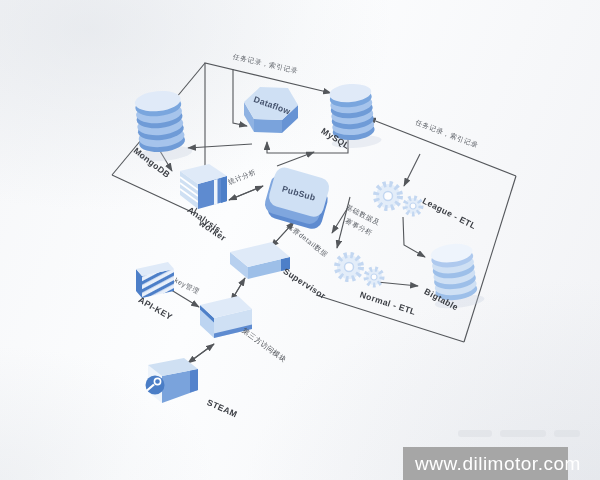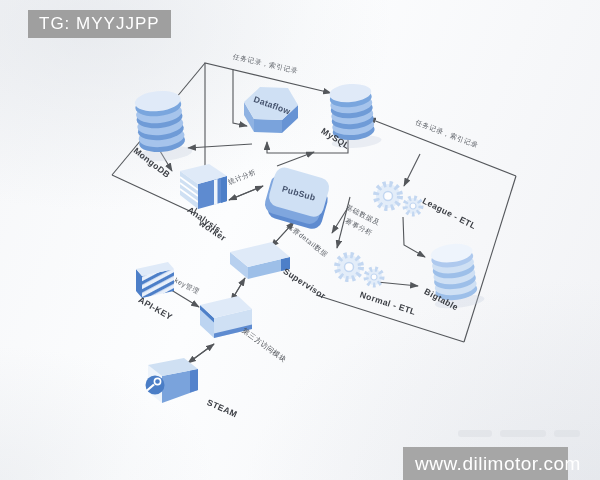--- a/index.html
+++ b/index.html
@@ -199,21 +199,20 @@
 
     <text class="cn-label" x="265" y="66" text-anchor="middle" transform="rotate(13 265 66)">任务记录，索引记录</text>
     <text class="cn-label" x="446" y="136" text-anchor="middle" transform="rotate(21 446 136)">任务记录，索引记录</text>
     <text class="cn-label" x="243" y="179" text-anchor="middle" transform="rotate(-22 243 179)">统计分析</text>
     <text class="cn-label" x="306" y="242" text-anchor="middle" transform="rotate(38 306 242)">比赛detail数据</text>
     <text class="cn-label" x="362" y="217" text-anchor="middle" transform="rotate(27 362 217)">基础数据及</text>
     <text class="cn-label" x="358" y="229" text-anchor="middle" transform="rotate(27 358 229)">赛事分析</text>
     <text class="cn-label" x="186" y="288" text-anchor="middle" transform="rotate(27 186 288)">key管理</text>
   </svg>
 
-  <div class="tg-badge">TG: MYYJJPP</div>
 
   <div class="faint-mark">
     <span></span>
       <span></span>
       <span></span>
   </div>
 
   <div class="footer-bar">www.dilimotor.com</div>
 </div>
 

